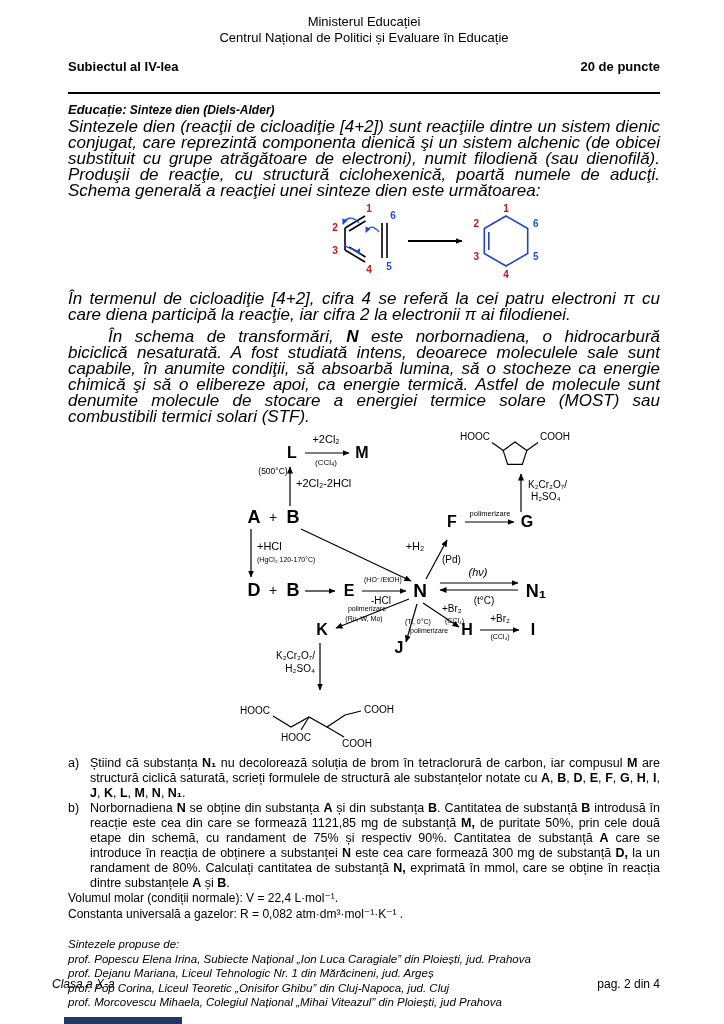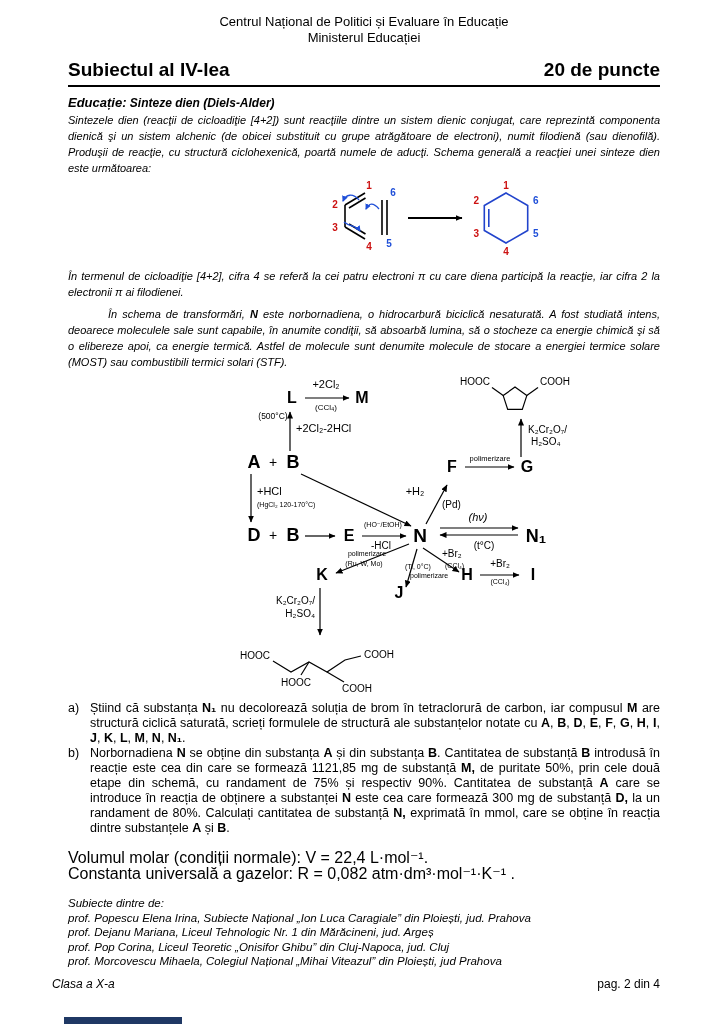--- a/index.html
+++ b/index.html
@@ -6,53 +6,53 @@
   html,body { width:724px; height:1024px; }
   body {
     background:#ffffff; color:#000;
     font-family:"Liberation Sans","DejaVu Sans",sans-serif;
     position:relative; overflow:hidden;
   }
   .page { position:absolute; inset:0; padding:14px 64px 0 68px; }
   .hdr { text-align:center; font-size:13px; line-height:16px; }
   .subject-bar {
     display:flex; justify-content:space-between;
-    font-weight:bold; font-size:19px;
-    border-bottom:2px solid #000; padding-bottom:4px; margin-top:13px;
+    font-weight:bold; font-size:13px;
+    border-bottom:2px solid #000; padding-bottom:18px; margin-top:13px;
   }
   .indication { margin-top:8px; font-style:italic; font-weight:bold; font-size:13px; }
   .ind-topic { font-size:12px; }
-  p.body { font-size:11px; line-height:16px; text-align:justify; }
+  p.body { font-size:17px; line-height:16px; text-align:justify; }
   .it { font-style:italic; }
   .indent { text-indent:40px;font-style:italic; }
   .mt2 { margin-top:2px; } .mt4 { margin-top:8px;font-style:italic; } .mt6 { margin-top:6px; }
   .b { font-weight:bold; }
   svg { display:block; }
   .scheme1 { margin-top:2px; }
   .scheme2 { margin-top:1px; }
   .qitem { display:flex; font-size:12.5px; line-height:15px; }
   .qmark { width:22px; flex:none; }
   .qtext { flex:1; text-align:justify; }
-  .consts { margin-top:14px; font-size:16px; line-height:15.5px; }
+  .consts { font-size:12px; line-height:15.5px; }
   .authors { margin-top:15px; font-style:italic; font-size:11.5px; line-height:14.5px; }
   .footer {
     position:absolute; left:52px; right:64px; top:977px;
     display:flex; justify-content:space-between; font-size:12px;
   }
   .bottom-bar { position:absolute; left:64px; top:1017px; width:118px; height:7px; background:#1f3864; }
   text { font-family:"Liberation Sans","DejaVu Sans",sans-serif; }
 </style>
 </head>
 <body>
 
 <div class="page">
 
   <div class="hdr">
+    <div>Ministerul Educației</div>
     <div>Centrul Național de Politici și Evaluare în Educație</div>
-    <div>Ministerul Educației</div>
   </div>
 
   <div class="subject-bar">
     <span>Subiectul al IV-lea</span>
     <span>20 de puncte</span>
   </div>
 
   <p class="indication">
     <span>Educație:</span><span class="ind-topic"> Sinteze dien (Diels-Alder)</span>
   </p>
@@ -201,21 +201,21 @@
     <span class="qmark">b)</span>
     <div class="qtext"><span>Norbornadiena </span><span class="b">N</span><span> se obține din substanța </span><span class="b">A</span><span> și din substanța </span><span class="b">B</span><span>. Cantitatea de substanță </span><span class="b">B</span><span> introdusă în reacție este cea din care se formează 1121,85 mg de substanță </span><span class="b">M,</span><span> de puritate 50%, prin cele două etape din schemă, cu randament de 75% și respectiv 90%. Cantitatea de substanță </span><span class="b">A</span><span> care se introduce în reacția de obținere a substanței </span><span class="b">N</span><span> este cea care formează 300 mg de substanță </span><span class="b">D,</span><span> la un randament de 80%. Calculați cantitatea de substanță </span><span class="b">N,</span><span> exprimată în mmol, care se obține în reacția dintre substanțele </span><span class="b">A</span><span> și </span><span class="b">B</span><span>.</span></div>
   </div>
 
   <div class="consts">
     <div>Volumul molar (condiții normale): V = 22,4 L·mol⁻¹.</div>
     <div>Constanta universală a gazelor: R = 0,082 atm·dm³·mol⁻¹·K⁻¹ .</div>
   </div>
 
   <div class="authors">
-    <div>Subiecte dintre de:</div>
+    <div>Sintezele propuse de:</div>
     <div>prof. Popescu Elena Irina, Subiecte Național „Ion Luca Caragiale” din Ploiești, jud. Prahova</div>
     <div>prof. Dejanu Mariana, Liceul Tehnologic Nr. 1 din Mărăcineni, jud. Argeș</div>
     <div>prof. Pop Corina, Liceul Teoretic „Onisifor Ghibu” din Cluj-Napoca, jud. Cluj</div>
     <div>prof. Morcovescu Mihaela, Colegiul Național „Mihai Viteazul” din Ploiești, jud Prahova</div>
   </div>
 
   <div class="footer">
     <span class="it">Clasa a X-a</span>
     <span>pag. 2 din 4</span>
   </div>

